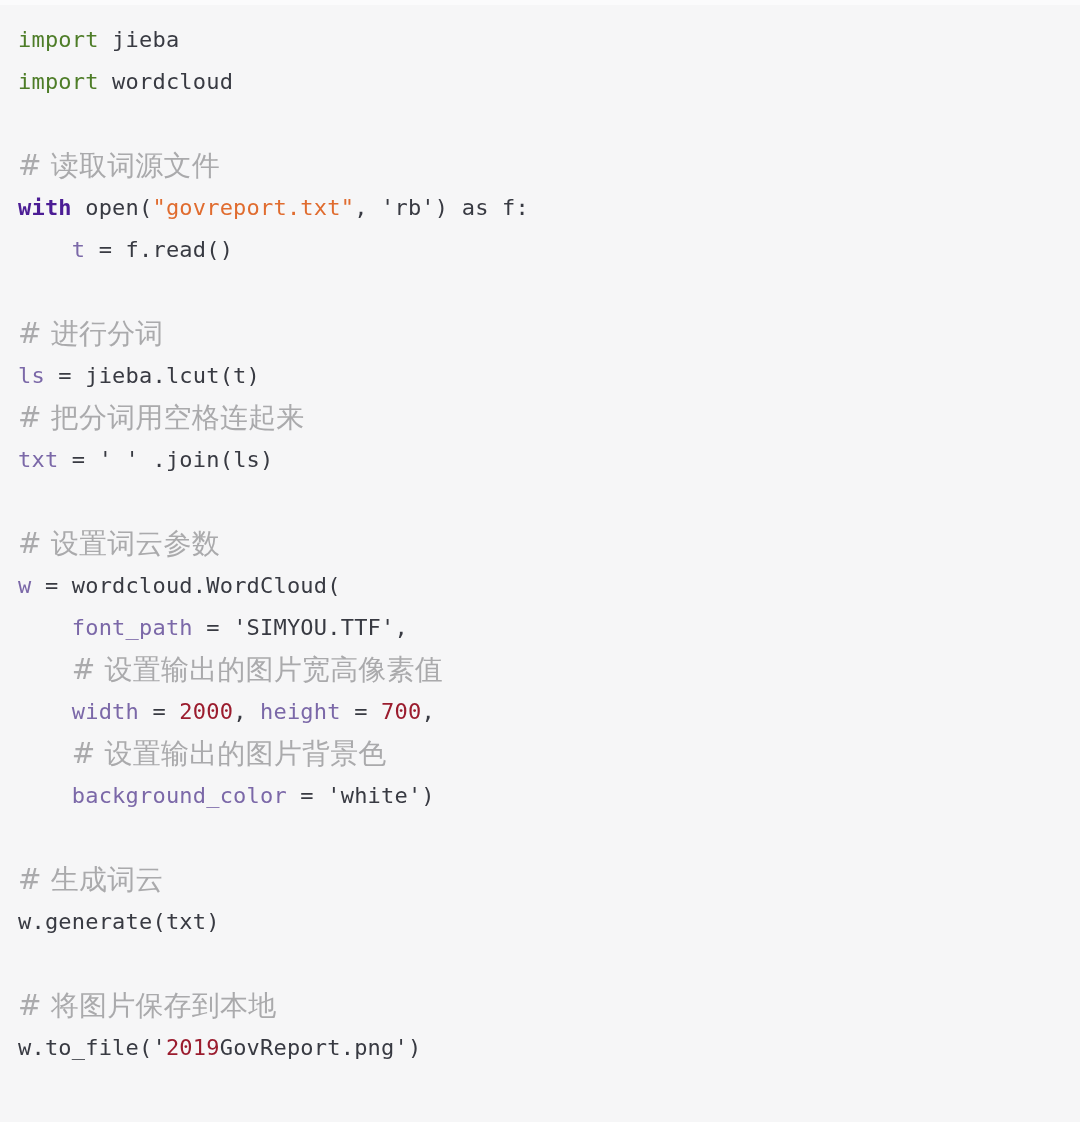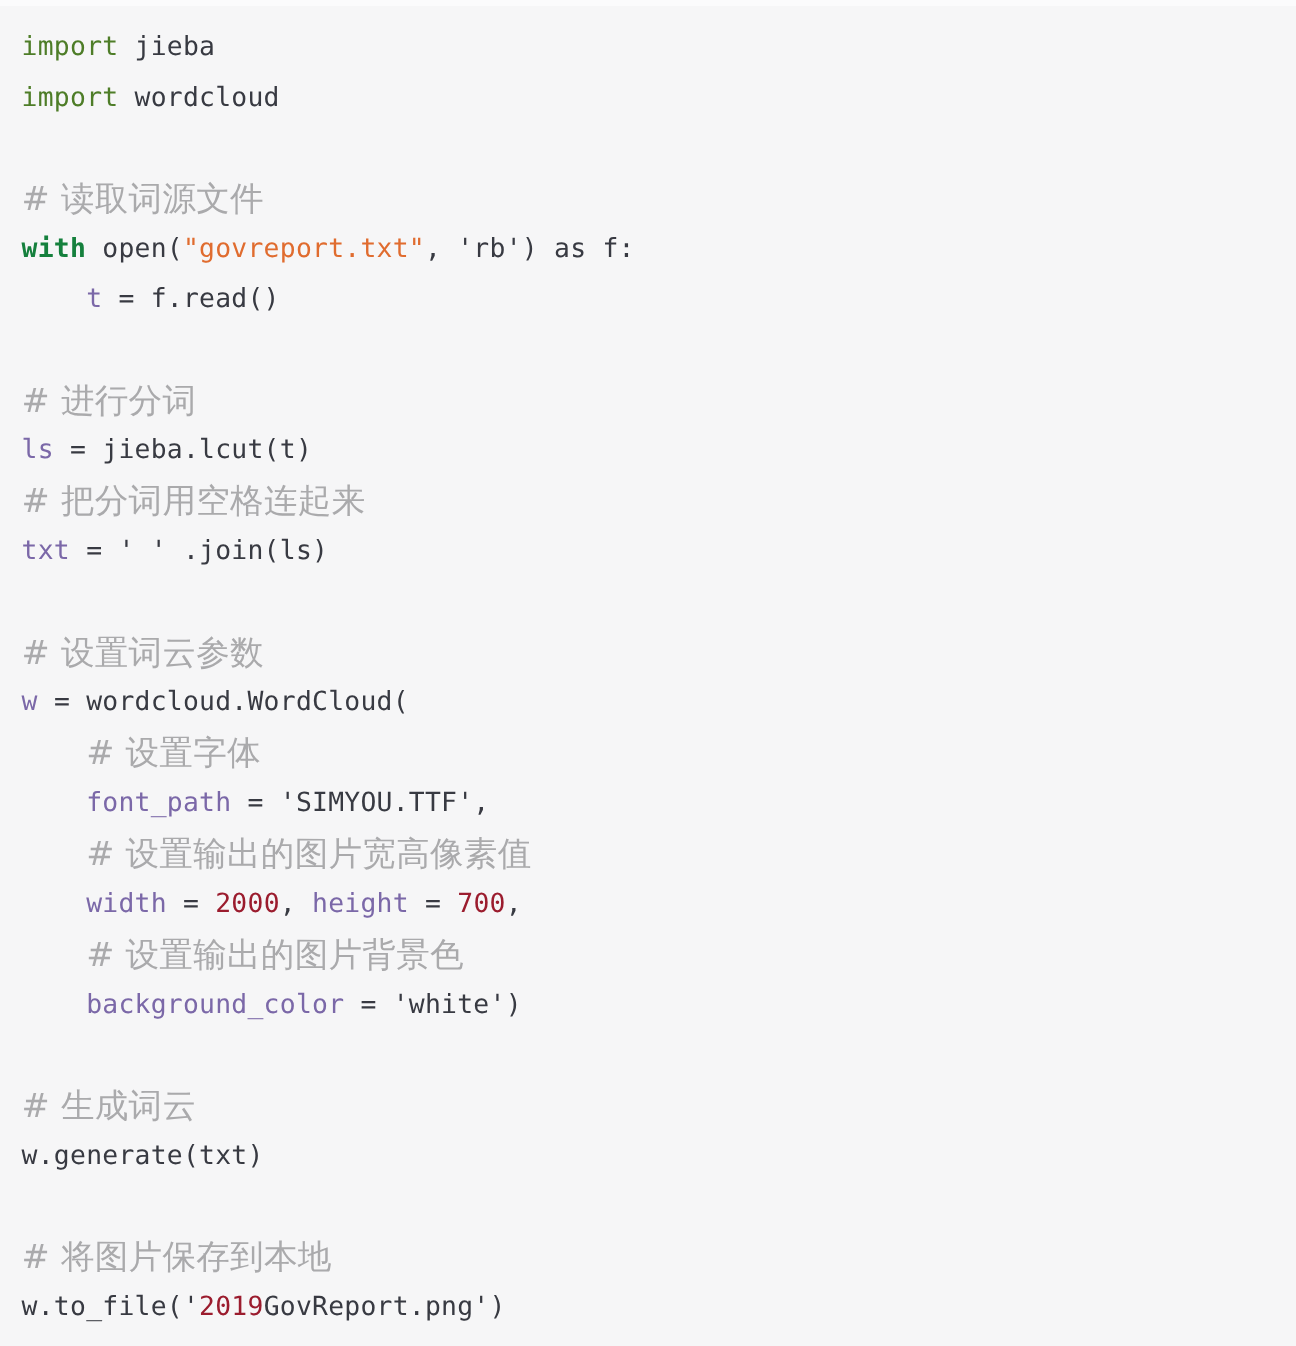--- a/index.html
+++ b/index.html
@@ -42,21 +42,21 @@
     white-space: pre;
     color: #383a42;
     letter-spacing: 0.2px;
   }
   .code-line.blank {
     height: 42px;
   }
   .tok { white-space: pre; }
   .t-default  { color: #383a42; }
   .t-keyword  { color: #4e7d28; }
-  .t-kw-strong{ color: #15803d; font-weight: bold; }
+  .t-kw-strong{ color: #4c1d95; font-weight: bold; }
   .t-comment  { color: #aaaaac; }
   .t-var      { color: #7b68a8; }
   .t-string   { color: #e06c2f; }
   .t-number   { color: #9b1c2e; }
   .t-cjk {
     font-family: "DejaVu Sans", "Liberation Sans", sans-serif;
     font-size: 28px;
   }
 </style>
 </head>
@@ -72,21 +72,20 @@
       <div class="code-line"><span class="tok t-kw-strong">with</span><span class="tok t-default"> open(</span><span class="tok t-string">"govreport.txt"</span><span class="tok t-default">, 'rb') as f:</span></div>
       <div class="code-line"><span class="tok t-default">    </span><span class="tok t-var">t</span><span class="tok t-default"> = f.read()</span></div>
       <div class="code-line blank"></div>
       <div class="code-line"><span class="tok t-comment t-cjk"># 进行分词</span></div>
       <div class="code-line"><span class="tok t-var">ls</span><span class="tok t-default"> = jieba.lcut(t)</span></div>
       <div class="code-line"><span class="tok t-comment t-cjk"># 把分词用空格连起来</span></div>
       <div class="code-line"><span class="tok t-var">txt</span><span class="tok t-default"> = ' ' .join(ls)</span></div>
       <div class="code-line blank"></div>
       <div class="code-line"><span class="tok t-comment t-cjk"># 设置词云参数</span></div>
       <div class="code-line"><span class="tok t-var">w</span><span class="tok t-default"> = wordcloud.WordCloud(</span></div>
-      <div class="code-line"><span class="tok t-default">    </span><span class="tok t-comment t-cjk"># 设置字体</span></div>
       <div class="code-line"><span class="tok t-default">    </span><span class="tok t-var">font_path</span><span class="tok t-default"> = 'SIMYOU.TTF',</span></div>
       <div class="code-line"><span class="tok t-default">    </span><span class="tok t-comment t-cjk"># 设置输出的图片宽高像素值</span></div>
       <div class="code-line"><span class="tok t-default">    </span><span class="tok t-var">width</span><span class="tok t-default"> = </span><span class="tok t-number">2000</span><span class="tok t-default">, </span><span class="tok t-var">height</span><span class="tok t-default"> = </span><span class="tok t-number">700</span><span class="tok t-default">,</span></div>
       <div class="code-line"><span class="tok t-default">    </span><span class="tok t-comment t-cjk"># 设置输出的图片背景色</span></div>
       <div class="code-line"><span class="tok t-default">    </span><span class="tok t-var">background_color</span><span class="tok t-default"> = 'white')</span></div>
       <div class="code-line blank"></div>
       <div class="code-line"><span class="tok t-comment t-cjk"># 生成词云</span></div>
       <div class="code-line"><span class="tok t-default">w.generate(txt)</span></div>
       <div class="code-line blank"></div>
       <div class="code-line"><span class="tok t-comment t-cjk"># 将图片保存到本地</span></div>

